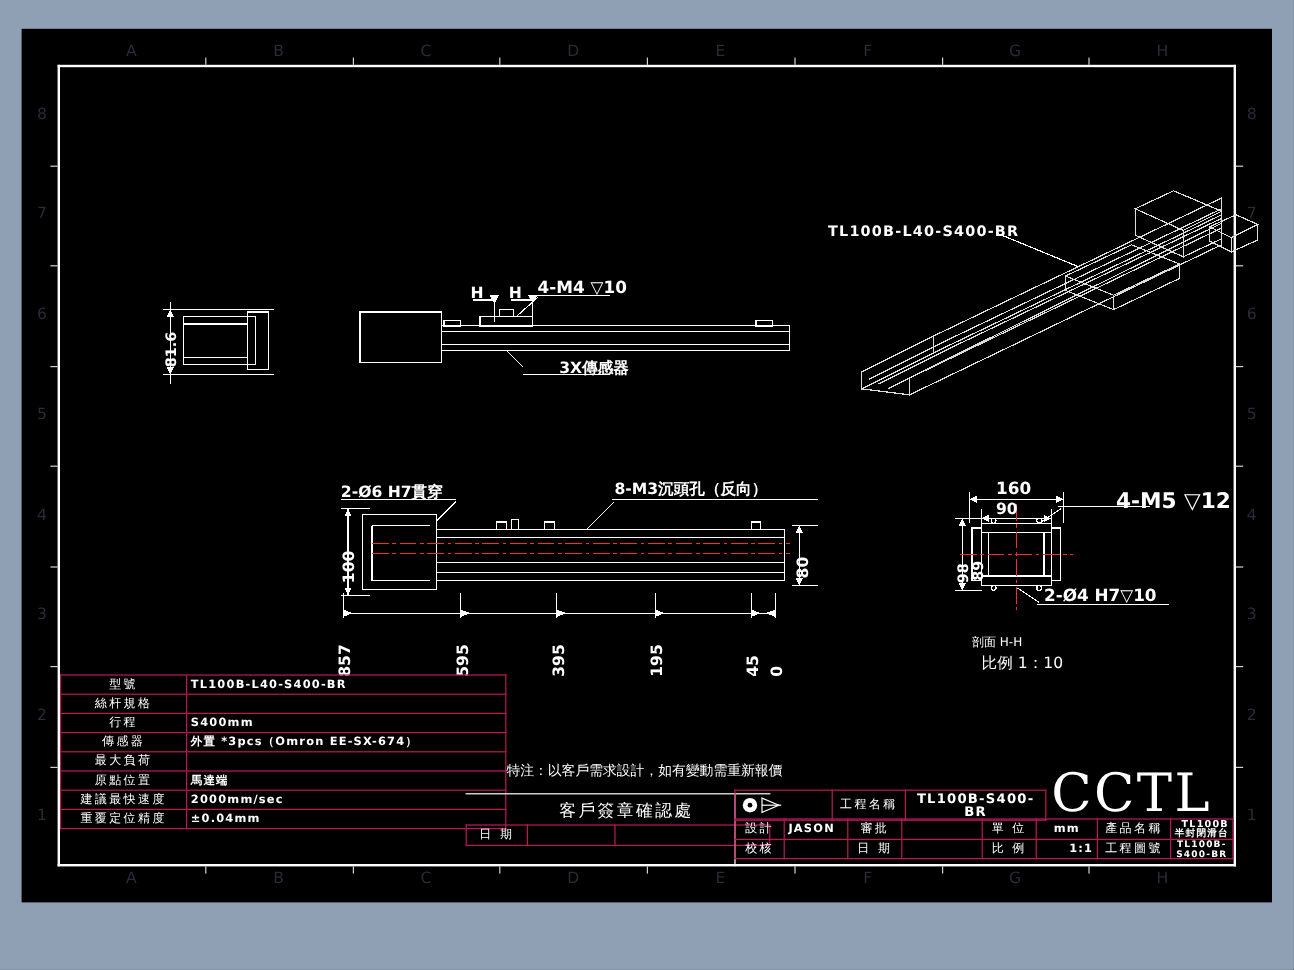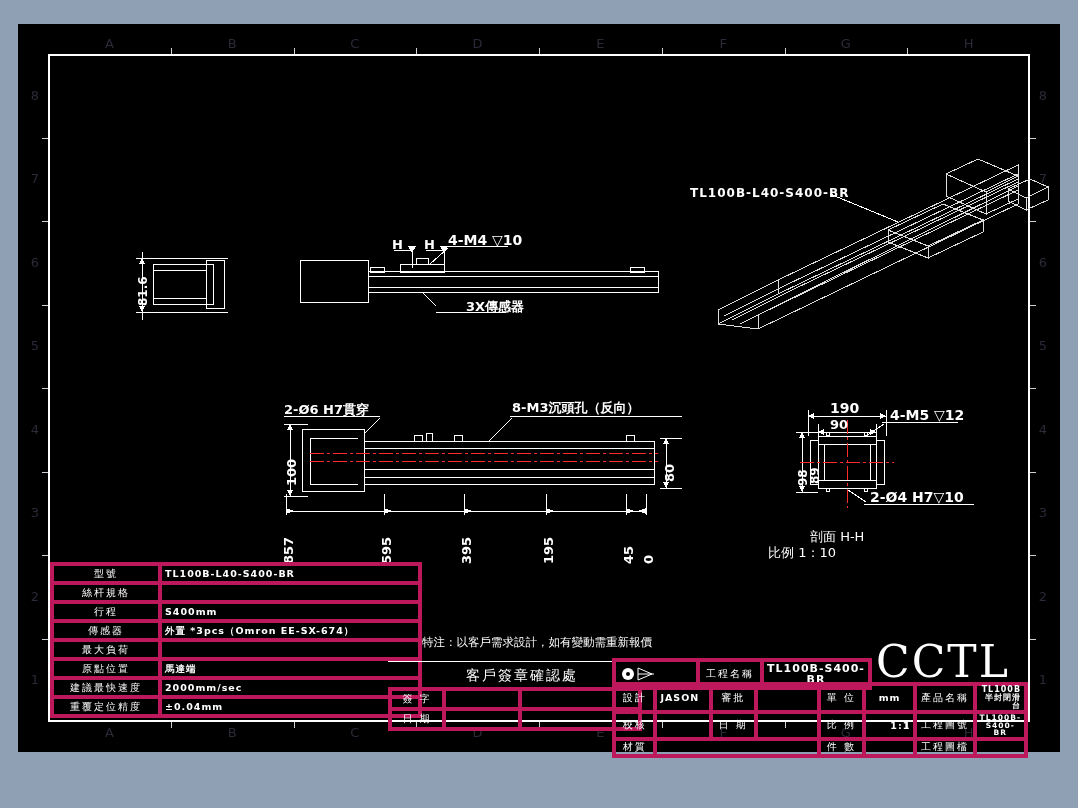--- a/index.html
+++ b/index.html
@@ -11,21 +11,21 @@
              text-align:center;line-height:1;}
   .gridtick{position:absolute;background:#cfcfd8;}
   
   .ln{position:absolute;background:#ffffff;}
   .txt{position:absolute;color:#ffffff;font-family:"DejaVu Sans",sans-serif;white-space:nowrap;}
   .txtb{font-weight:bold;}
   .vtxt{position:absolute;color:#fff;white-space:nowrap;transform-origin:0 0;
         transform:rotate(-90deg);font-family:"DejaVu Sans",sans-serif;}
   
   .tbl{position:absolute;border-collapse:collapse;}
-  .tbl td{border:4px solid #be185d;color:#ffffff;font-family:"DejaVu Sans",sans-serif;
+  .tbl td{border:1px solid #be185d;color:#ffffff;font-family:"DejaVu Sans",sans-serif;
           padding:0 3px;line-height:1;}
   .lbl{text-align:center;font-size:10px;letter-spacing:2px;}
   .val{text-align:left;font-size:9.5px;font-weight:bold;letter-spacing:1px;}
   .logo{position:absolute;color:#fff;font-family:"DejaVu Serif",serif;font-size:44px;
         letter-spacing:2px;line-height:1;}
   svg{position:absolute;left:0;top:0;overflow:visible;}
 </style>
 </head>
 <body>
 
@@ -272,29 +272,29 @@
 
     <div id="chaindims">
         <div class="vtxt txtb" style="left: 263px; top: 540px; font-size: 13px;">857</div>
         <div class="vtxt txtb" style="left: 361px; top: 540px; font-size: 13px;">595</div>
         <div class="vtxt txtb" style="left: 441px; top: 540px; font-size: 13px;">395</div>
         <div class="vtxt txtb" style="left: 523px; top: 540px; font-size: 13px;">195</div>
         <div class="vtxt txtb" style="left: 603px; top: 540px; font-size: 13px;">45</div>
         <div class="vtxt txtb" style="left: 623px; top: 540px; font-size: 13px;">0</div>
       </div>
 
-    <div class="txt txtb" style="left:812px;top:376px;font-size:14px;">190</div>
+    <div class="txt txtb" style="left:812px;top:376px;font-size:14px;">160</div>
     <div class="txt txtb" style="left:812px;top:393px;font-size:13px;">90</div>
     <div class="vtxt txtb" style="left:778px;top:462px;font-size:12px;">98</div>
     <div class="vtxt txtb" style="left:790px;top:460px;font-size:12px;">89</div>
-    <div class="txt txtb" style="left:872px;top:383px;font-size:14px;">4-M5 ▽12</div>
+    <div class="txt txtb" style="left:912px;top:383px;font-size:18px;">4-M5 ▽12</div>
     <div class="txt txtb" style="left:852px;top:465px;font-size:14px;">2-Ø4  H7▽10</div>
 
-    <div class="txt" style="left:792px;top:504px;font-size:13px;">剖面  H-H</div>
-    <div class="txt" style="left:750px;top:520px;font-size:13px;">比例  1：10</div>
+    <div class="txt" style="left:792px;top:504px;font-size:10px;">剖面  H-H</div>
+    <div class="txt" style="left:800px;top:520px;font-size:13px;">比例  1：10</div>
 
     <div class="txt txtb" style="left:672px;top:162px;font-size:12px;letter-spacing:1px;">TL100B-L40-S400-BR</div>
 
     <table class="tbl" style="left:32px;top:538px;width:372px;">
       <tbody id="specBody">
           <tr>
             <td class="lbl" style="width: 98px; height: 15px;">型號</td>
             <td class="val">TL100B-L40-S400-BR</td>
           </tr>
           <tr>
@@ -327,25 +327,20 @@
           </tr>
         </tbody>
     </table>
 
     <div class="txt" style="left:404px;top:611px;font-size:11.5px;">特注：以客戶需求設計，如有變動需重新報價</div>
 
     <div class="ln" style="left:370px;top:637px;width:254px;height:1px;"></div>
     <div class="txt" style="left:448px;top:643px;font-size:14px;letter-spacing:2px;">客戶簽章確認處</div>
     <table class="tbl" style="left:370px;top:663px;width:254px;">
       <tbody id="custBody">
-          <tr>
-            <td class="lbl" style="width: 44px; height: 16px;">簽  字</td>
-            <td class="val" style="width: 66px;"></td>
-            <td class="val"></td>
-          </tr>
           <tr>
             <td class="lbl" style="width: 44px; height: 16px;">日  期</td>
             <td class="val" style="width: 66px;"></td>
             <td class="val"></td>
           </tr>
         </tbody>
     </table>
 
     <div class="ln" style="left:594px;top:637px;width:1px;height:61px;"></div>
 
@@ -383,26 +378,18 @@
         <tr>
           <td class="lbl" style="height:13px;">校核</td>
           <td class="val"></td>
           <td class="lbl">日  期</td>
           <td class="val"></td>
           <td class="lbl">比  例</td>
           <td class="val" style="text-align:right;">1:1</td>
           <td class="lbl">工程圖號</td>
           <td class="val" style="text-align:center;font-size:7.5px;">TL100B-S400-BR</td>
         </tr>
-        <tr>
-          <td class="lbl" style="height:13px;">材質</td>
-          <td class="val" colspan="3"></td>
-          <td class="lbl">件  數</td>
-          <td class="val"></td>
-          <td class="lbl">工程圖檔</td>
-          <td class="val"></td>
-        </tr>
       </tbody>
     </table>
 
     <div class="logo" style="left:858px;top:616px;">CCTL</div>
   </div>
 </div>
 
 </body></html>

